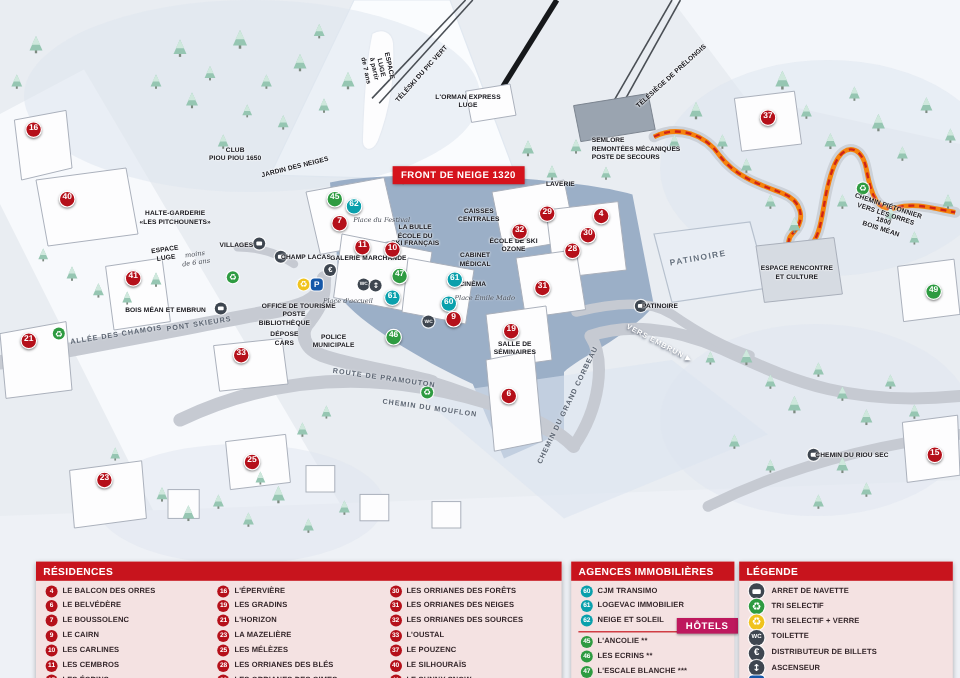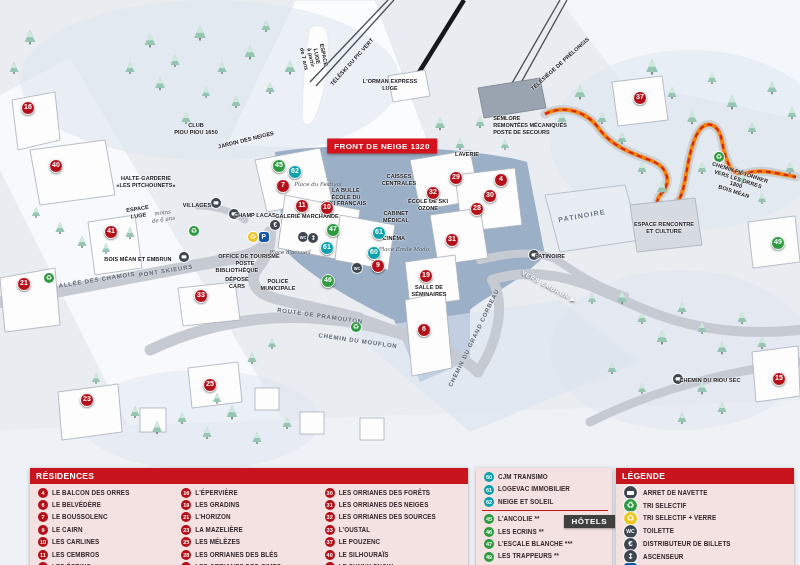--- a/index.html
+++ b/index.html
@@ -51,21 +51,21 @@
   #card-legende{left:616px;top:452px;width:178px;height:105px;}
   .card-body{position:relative;padding:3px 4px;}
   .res-cols{display:flex;}
   .res-col{width:146px;}
   .leg-row{display:flex;align-items:center;gap:4px;height:12.4px;padding-left:4px;}
   .badge{width:10px;height:10px;border-radius:50%;color:#fff;text-align:center;flex:none;
          font:bold 5.5px/10px "Liberation Sans",sans-serif;}
   .bg-r{background:#b5101a;} .bg-h{background:#2e9b41;} .bg-a{background:#0aa0ac;}
   .leg-label{font:bold 6.3px/1 "Liberation Sans",sans-serif;color:#33262a;letter-spacing:.1px;white-space:nowrap;}
   .divider{border-top:1.5px solid #c8141d;margin:2px 0 2px 2px;}
-  #hotels-ribbon{position:absolute;right:-3px;top:47px;background:#404040;color:#fff;
+  #hotels-ribbon{position:absolute;right:-3px;top:47px;background:#be185d;color:#fff;
                  font:bold 8px/1 "Liberation Sans",sans-serif;padding:2.5px 8px;letter-spacing:.5px;
                  box-shadow:0 1px 2px rgba(0,0,0,.35);}
   .legende-rows .leg-row{gap:6px;height:12.8px;}
 </style>
 </head>
 <body>
 
 <div id="stage">
 
   <svg width="800" height="565" viewBox="0 0 800 565">
@@ -422,20 +422,21 @@
           </div>
           <div class="leg-row">
             <span class="badge bg-r">41</span>
             <span class="leg-label">LE SUNNY SNOW</span>
           </div>
         </div>
       </div>
   </div>
 
   <div class="card" id="card-agences">
+    <div class="card-header">AGENCES IMMOBILIÈRES</div>
     <div class="card-body" id="ag-body">
         <div class="leg-row">
           <span class="badge bg-a">60</span>
           <span class="leg-label">CJM TRANSIMO</span>
         </div>
         <div class="leg-row">
           <span class="badge bg-a">61</span>
           <span class="leg-label">LOGEVAC IMMOBILIER</span>
         </div>
         <div class="leg-row">

